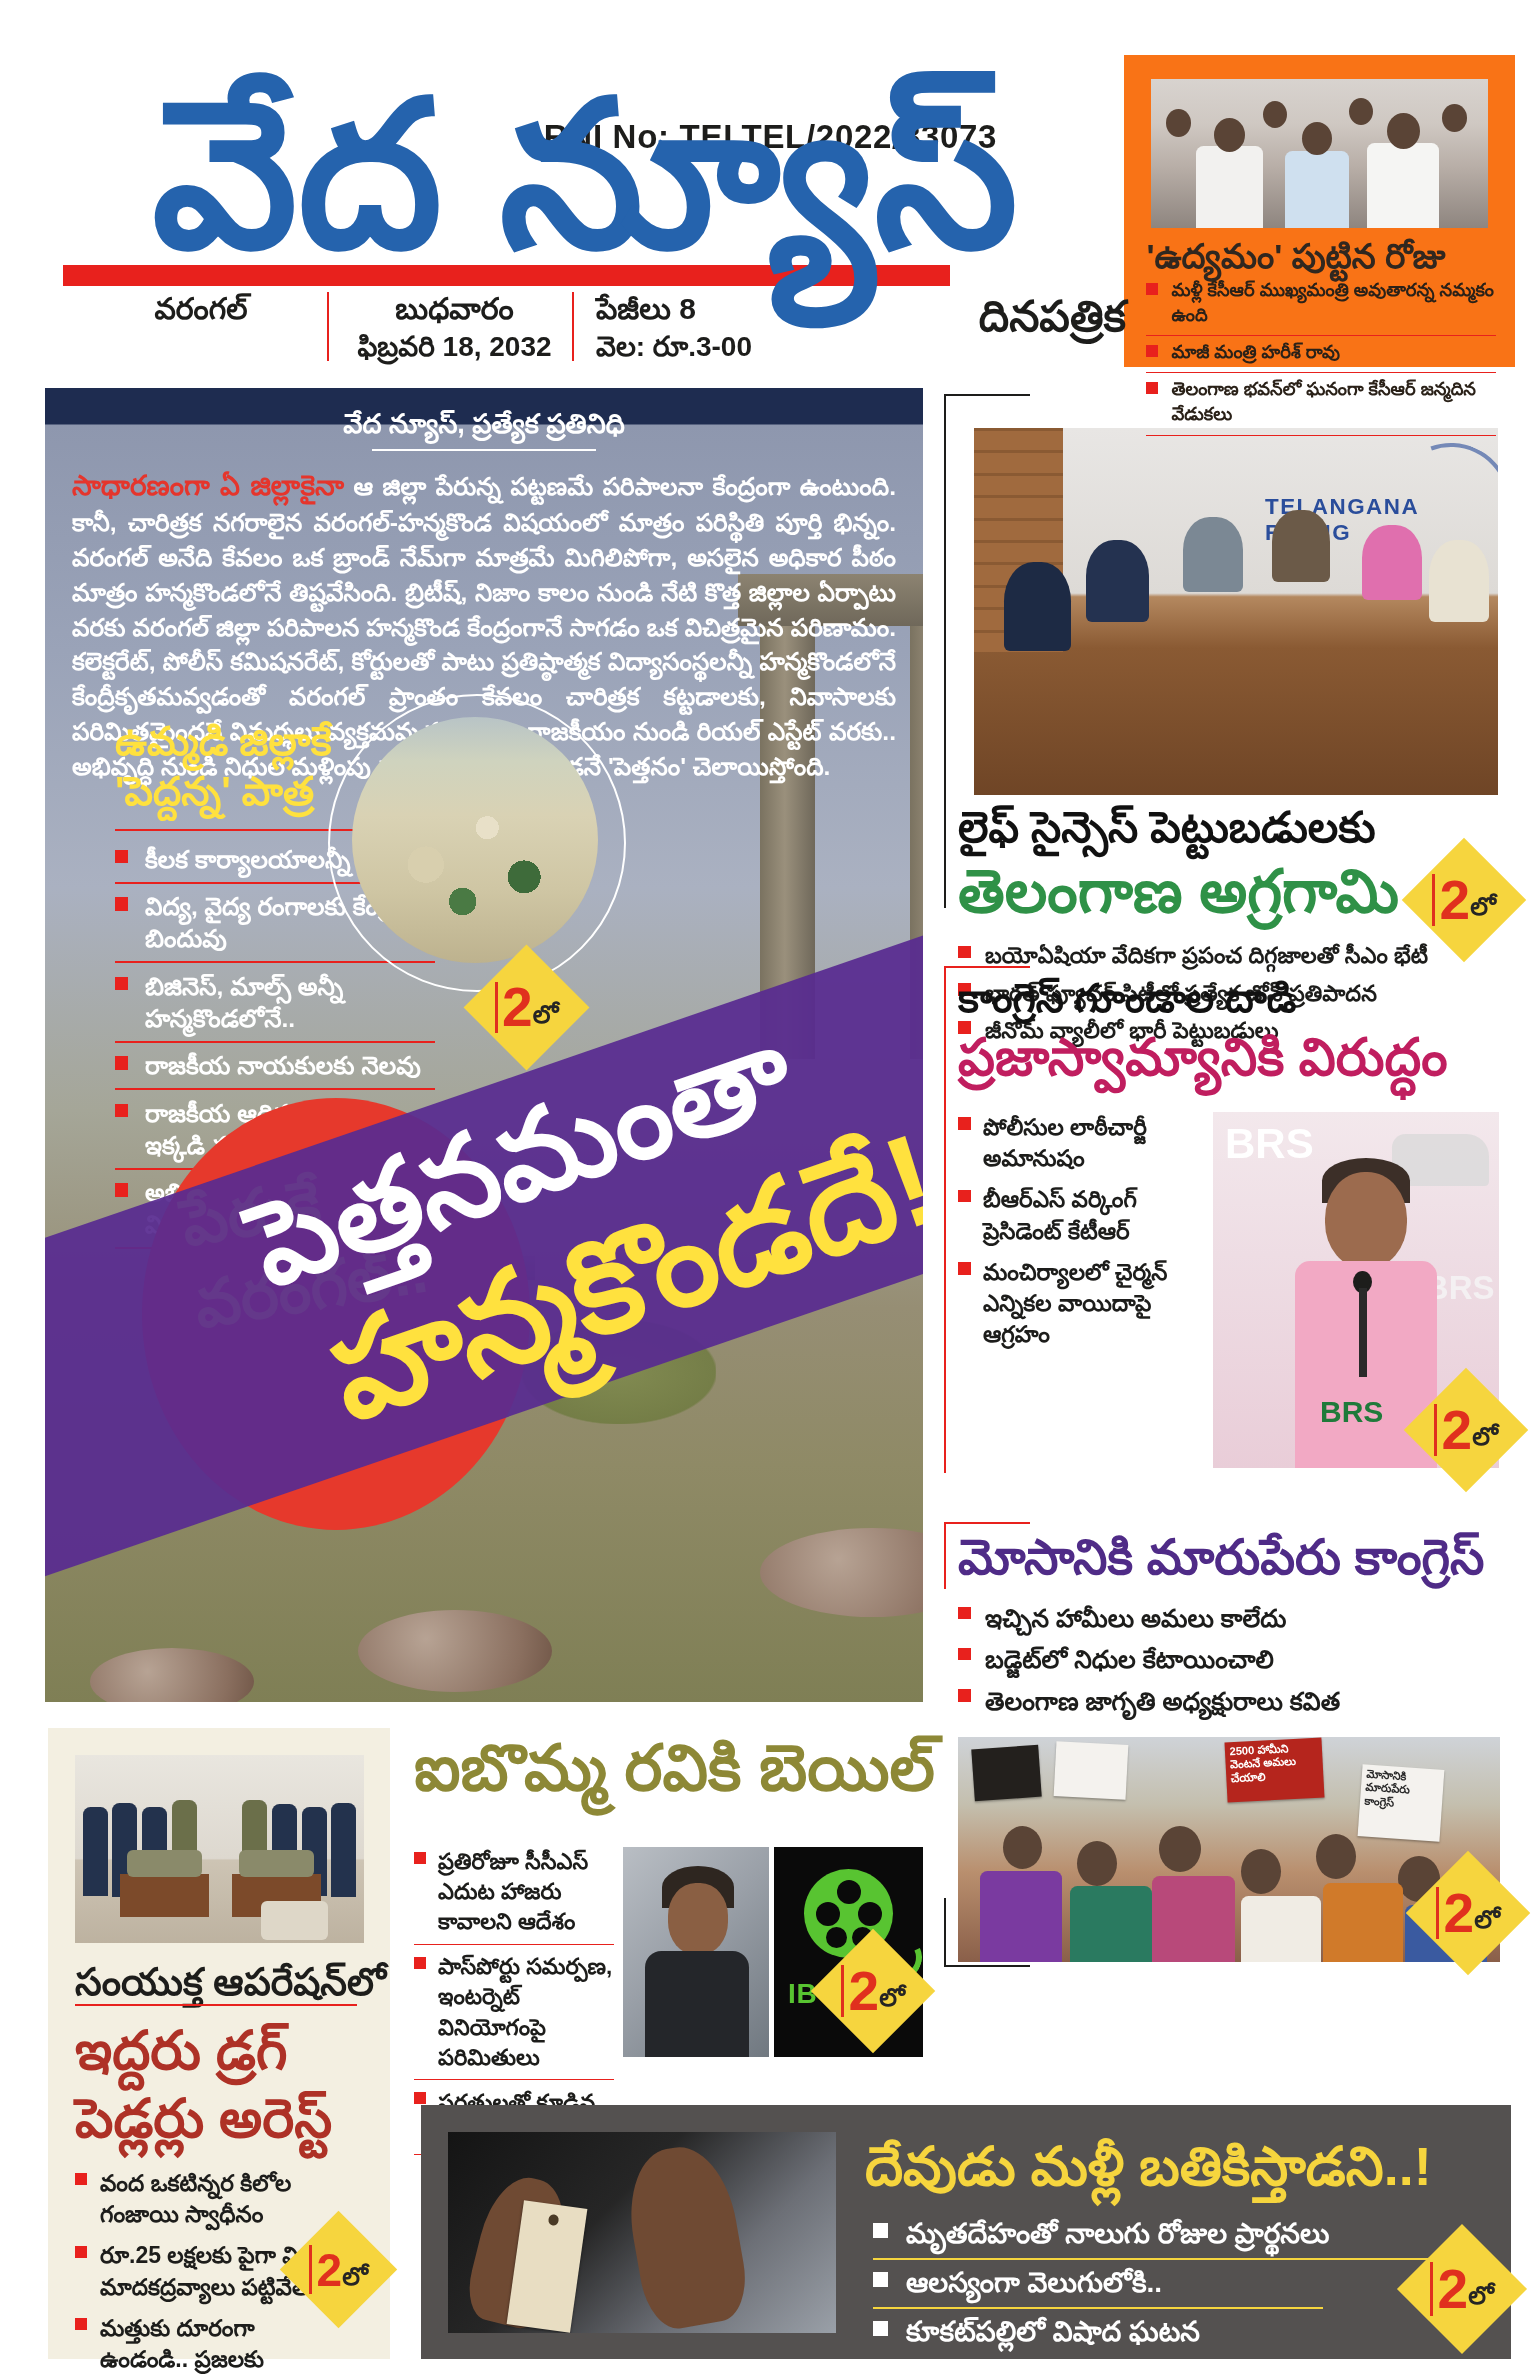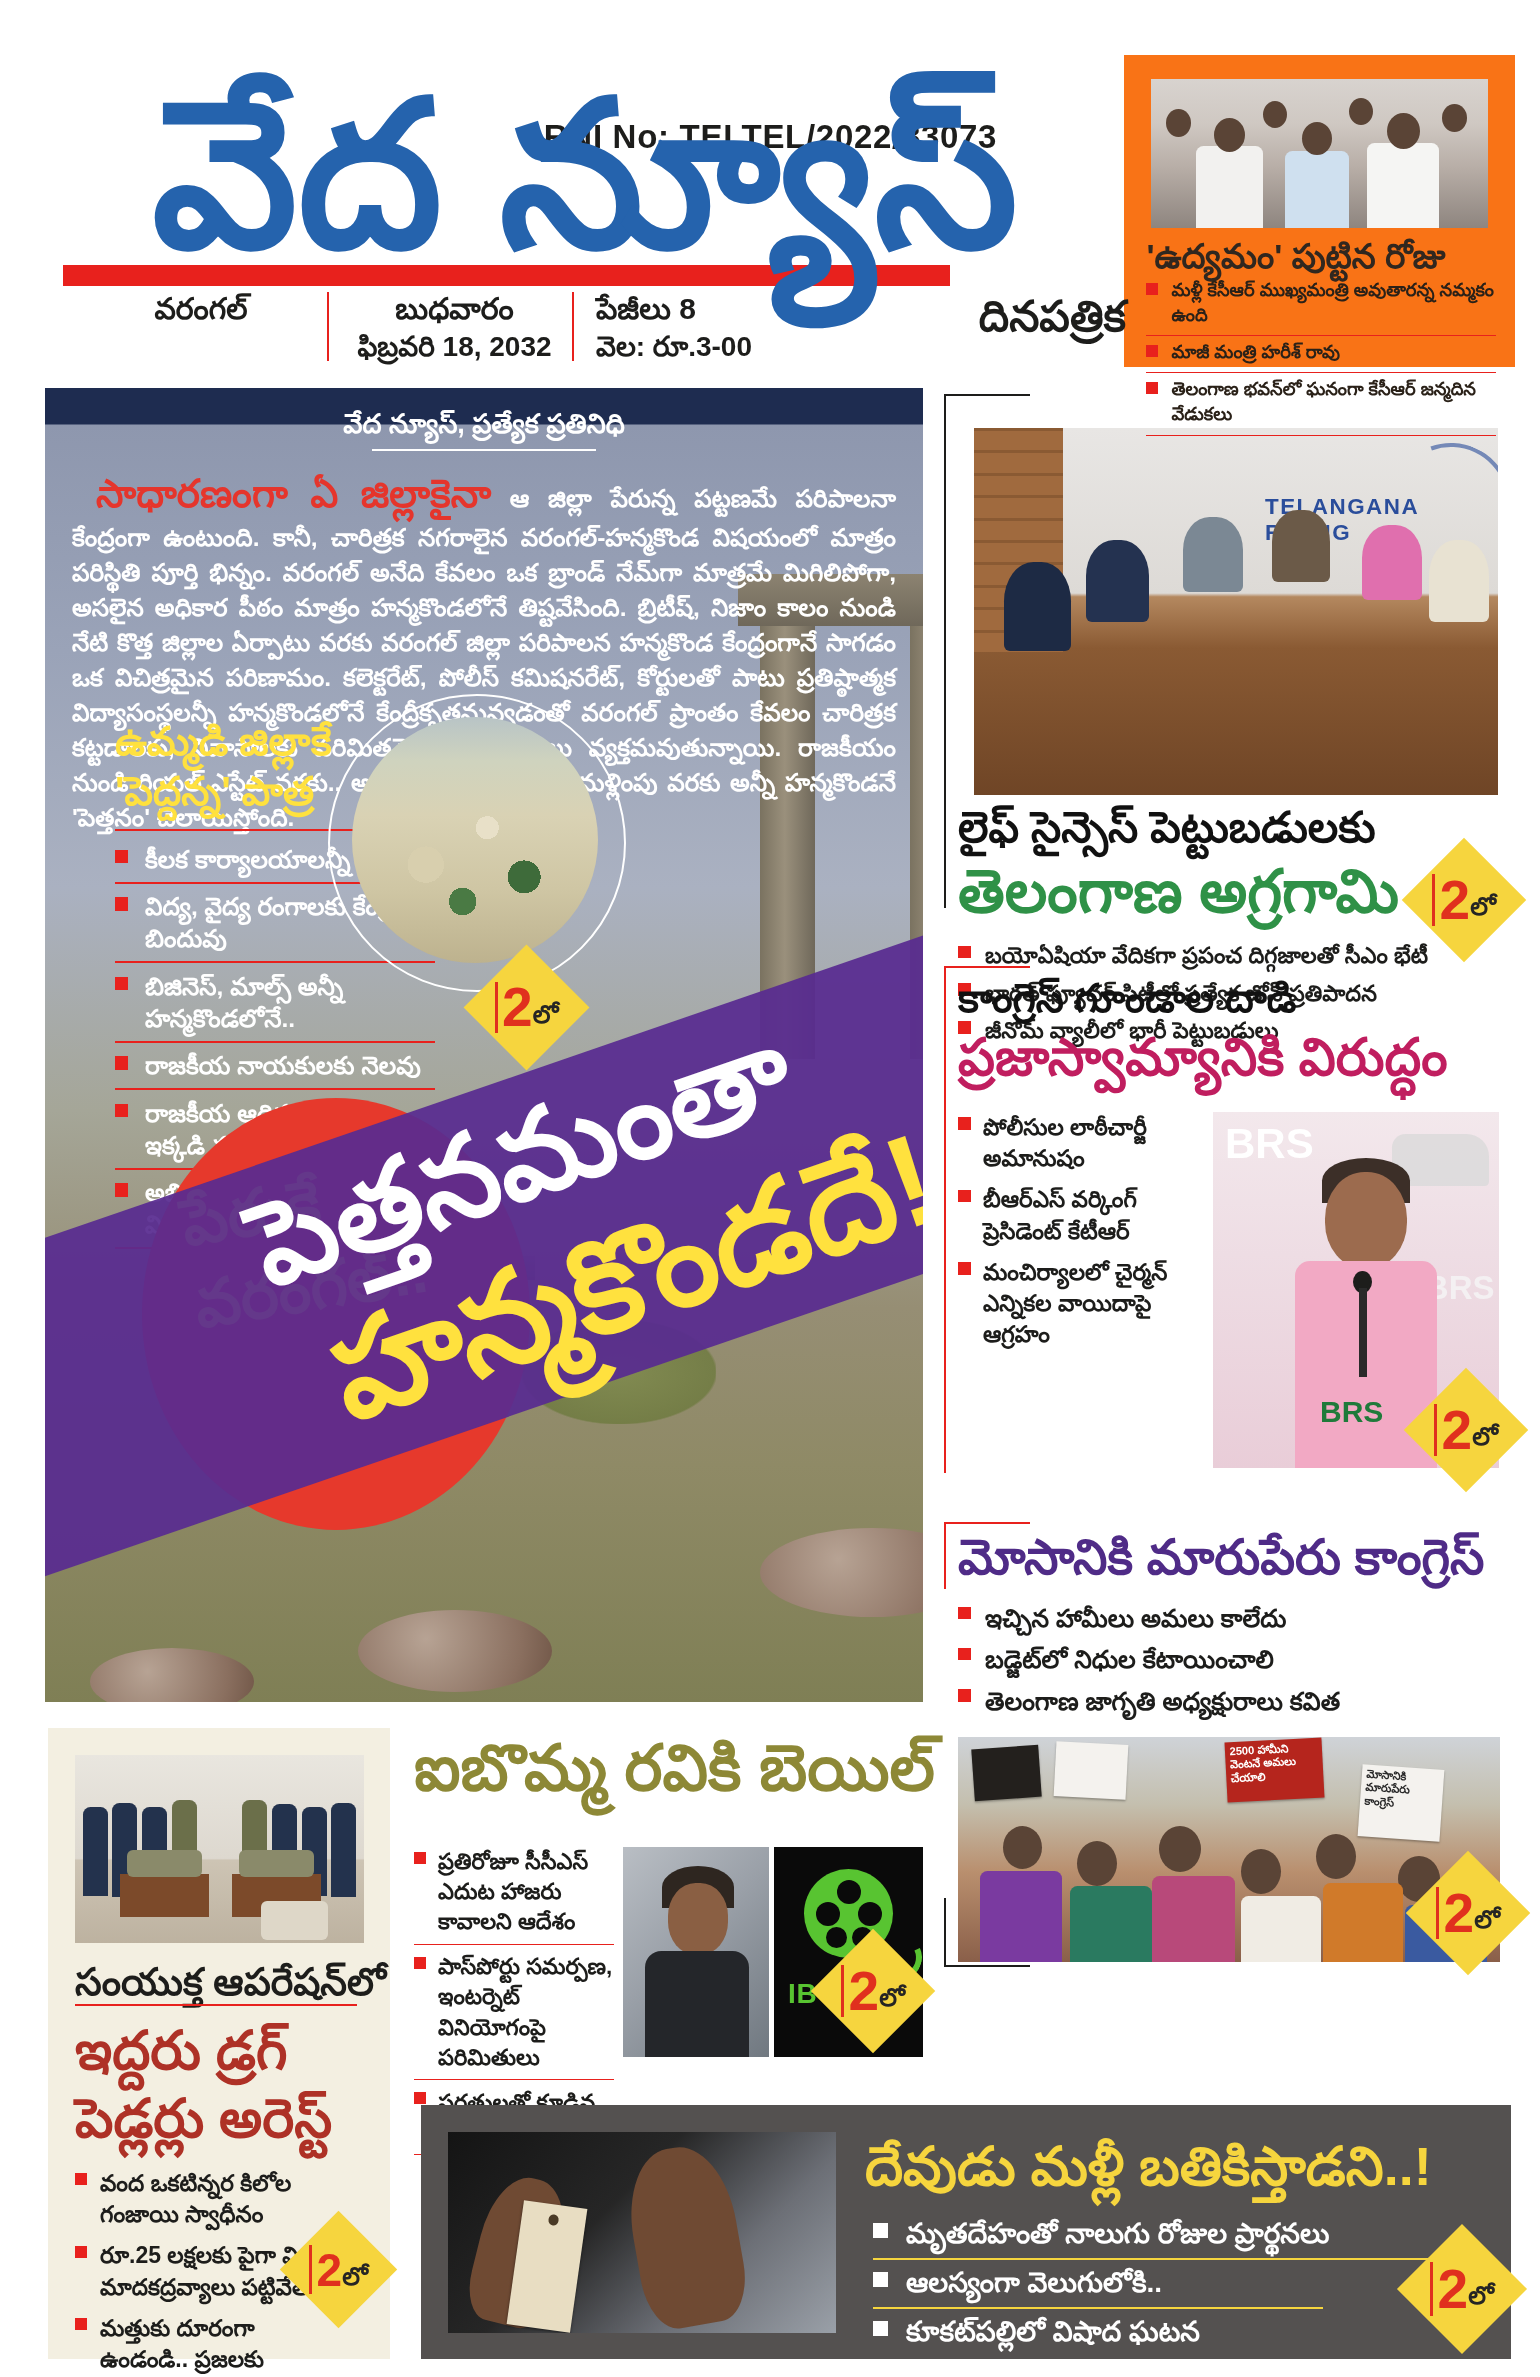--- a/index.html
+++ b/index.html
@@ -36,21 +36,21 @@
      background:linear-gradient(180deg,#1e2c50 0,#1e2c50 36px,#8e97ae 37px,#9aa3b8 20%,#aab1c1 38%,#a5a698 55%,#968e74 70%,#8f8a66 82%,#7f7f55 100%);}
   
   .pillar{position:absolute;background:linear-gradient(90deg,#7a7260,#9a907c 45%,#6f685a);}
   .lintel{position:absolute;background:linear-gradient(180deg,#8c8371,#6f685a);}
   .stone{position:absolute;border-radius:50%;background:radial-gradient(circle at 35% 35%,#b7a394,#8a6f5f 70%,#6f5546);}
   .grasspatch{position:absolute;background:radial-gradient(ellipse at center,#7d8a4a,#6d7a3e 70%,transparent 72%);opacity:.8;}
 
   .byline{position:absolute;left:0;top:21px;width:100%;text-align:center;font-size:27px;font-weight:bold;color:#ffffff;}
   .bylinerule{position:absolute;left:327px;top:61px;width:224px;height:2.2px;background:#ffffff;}
   .lede{position:absolute;left:27px;top:78px;width:824px;font-size:24.6px;line-height:1.42;color:#ffffff;font-weight:bold;text-align:justify;}
-  .lede .leadin{color:#e5352c;font-size:39px;font-weight:bold;margin-left:24px;}
+  .lede .leadin{color:#e5352c;font-size:28px;font-weight:bold;}
   .listhead{position:absolute;left:70px;top:328px;width:320px;font-size:40px;line-height:1.25;font-weight:bold;color:#ffe13e;}
   .listheadrule{position:absolute;left:70px;top:441px;width:313px;height:2.2px;background:#e8211d;}
   .mainlist{position:absolute;left:70px;top:456px;width:320px;}
   .ml{position:relative;padding-left:30px;font-size:24.6px;line-height:1.3;font-weight:bold;color:#ffffff;
       border-bottom:2.2px solid #e8211d;padding-bottom:6px;margin-bottom:7.5px;}
   .ml .sq{position:absolute;left:0;top:6px;width:13.4px;height:13.4px;background:#e8211d;}
 
   .circlephoto{position:absolute;left:307px;top:329px;width:246px;height:246px;border-radius:50%;overflow:hidden;z-index:2;
      background:
        radial-gradient(circle at 30% 60%, #d8cfae 0 8%, transparent 8%),

